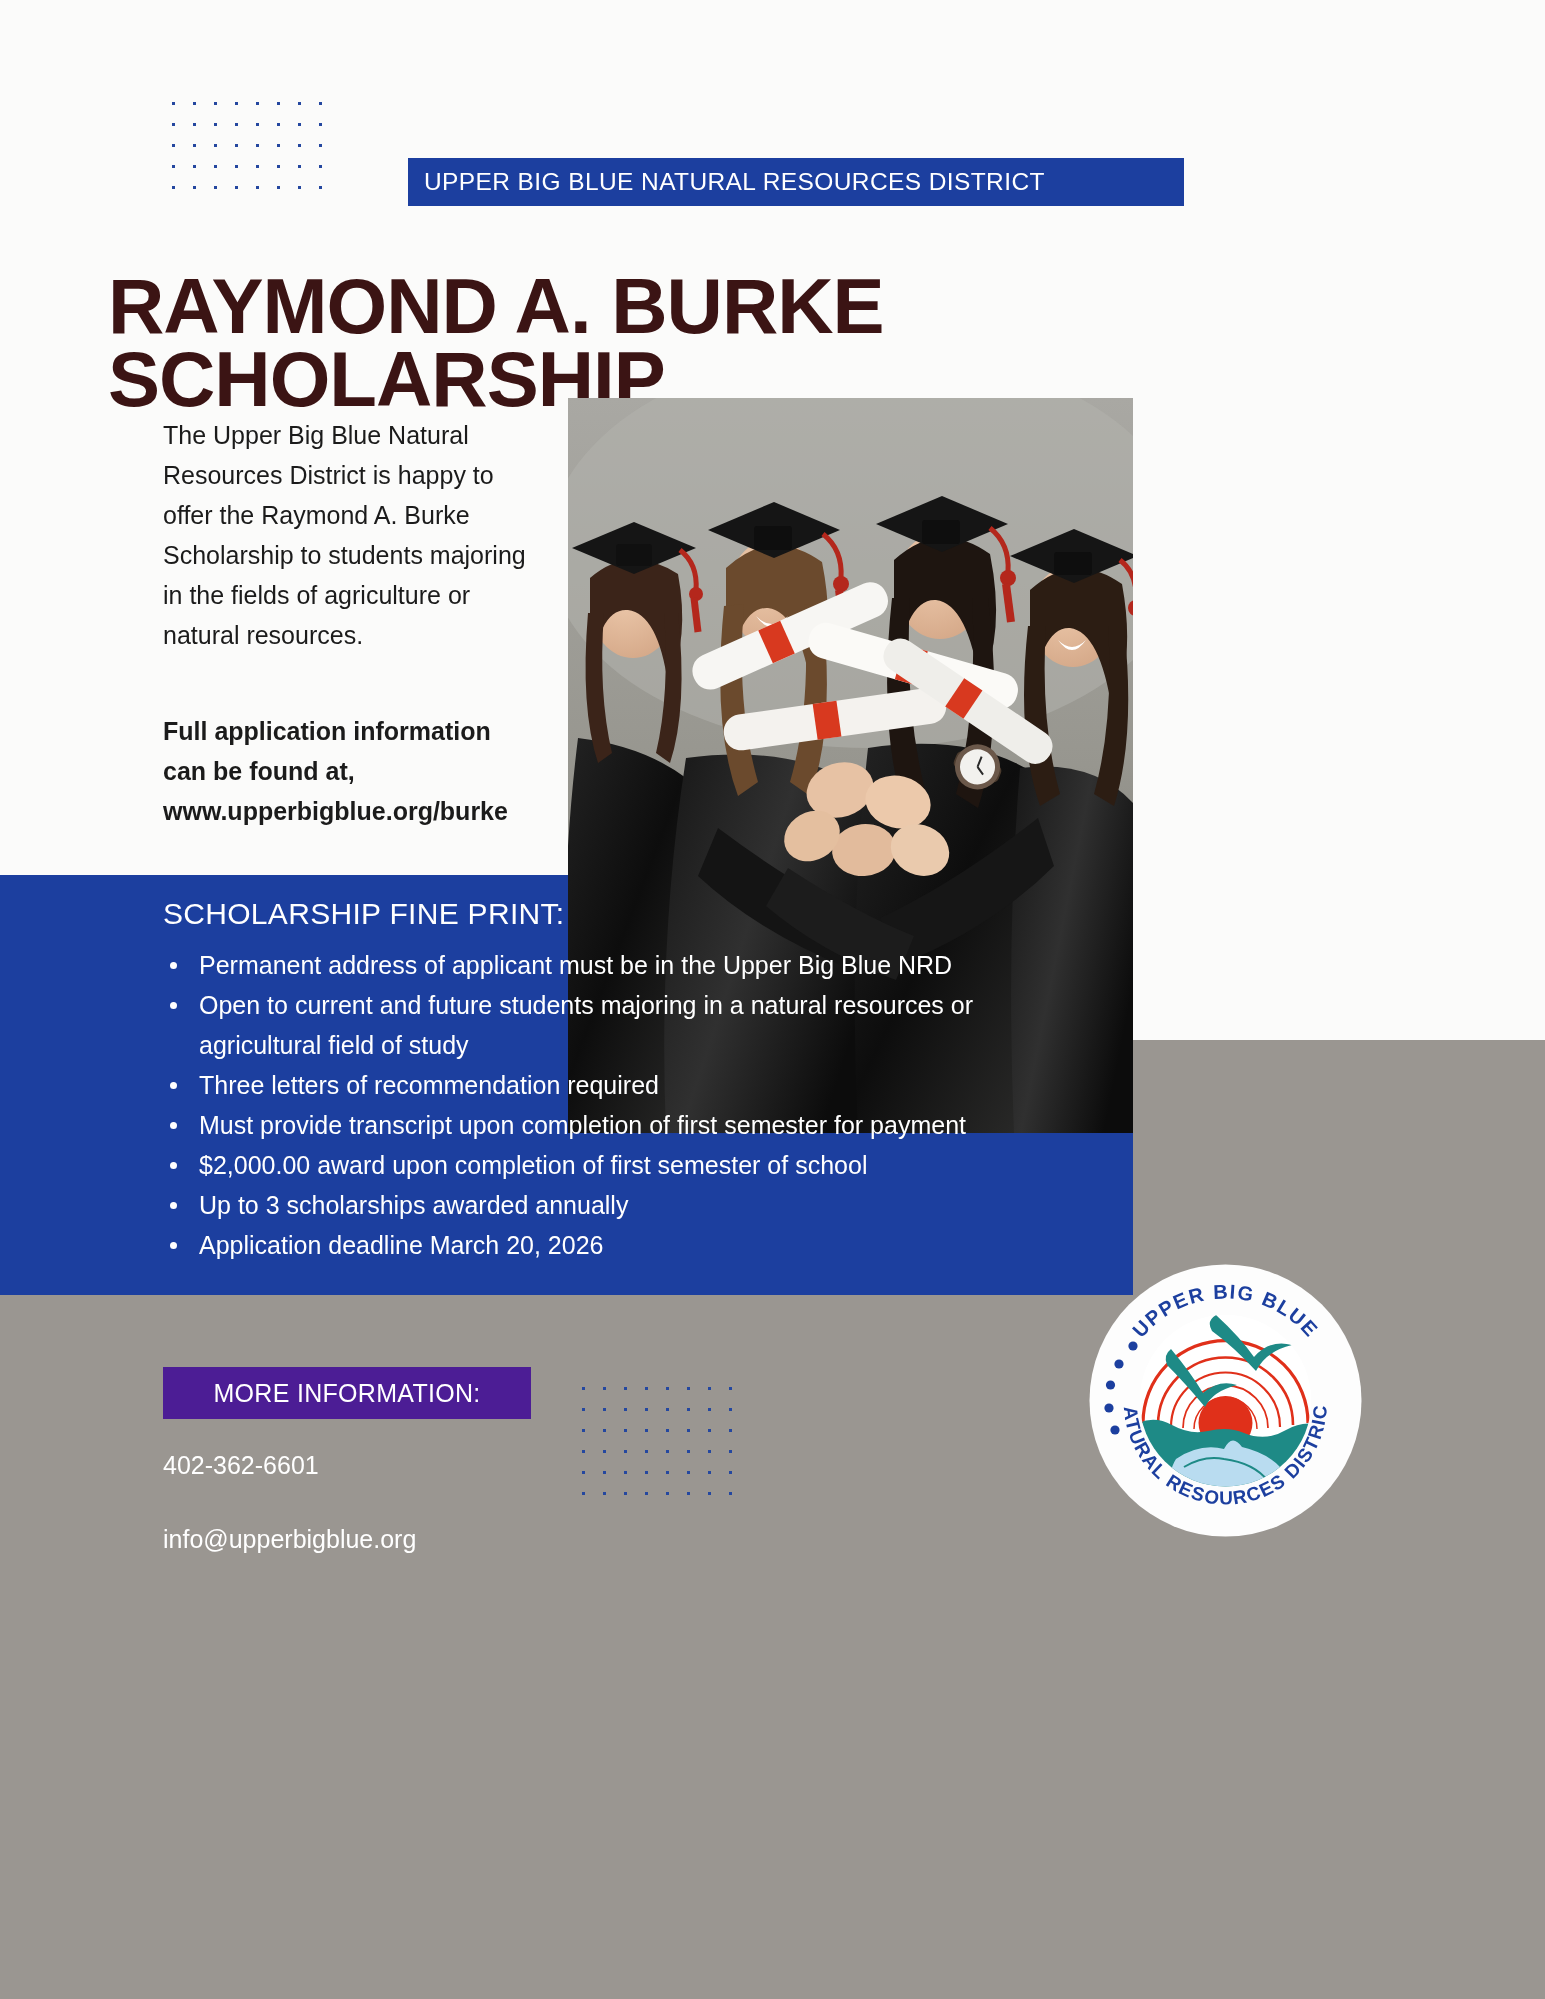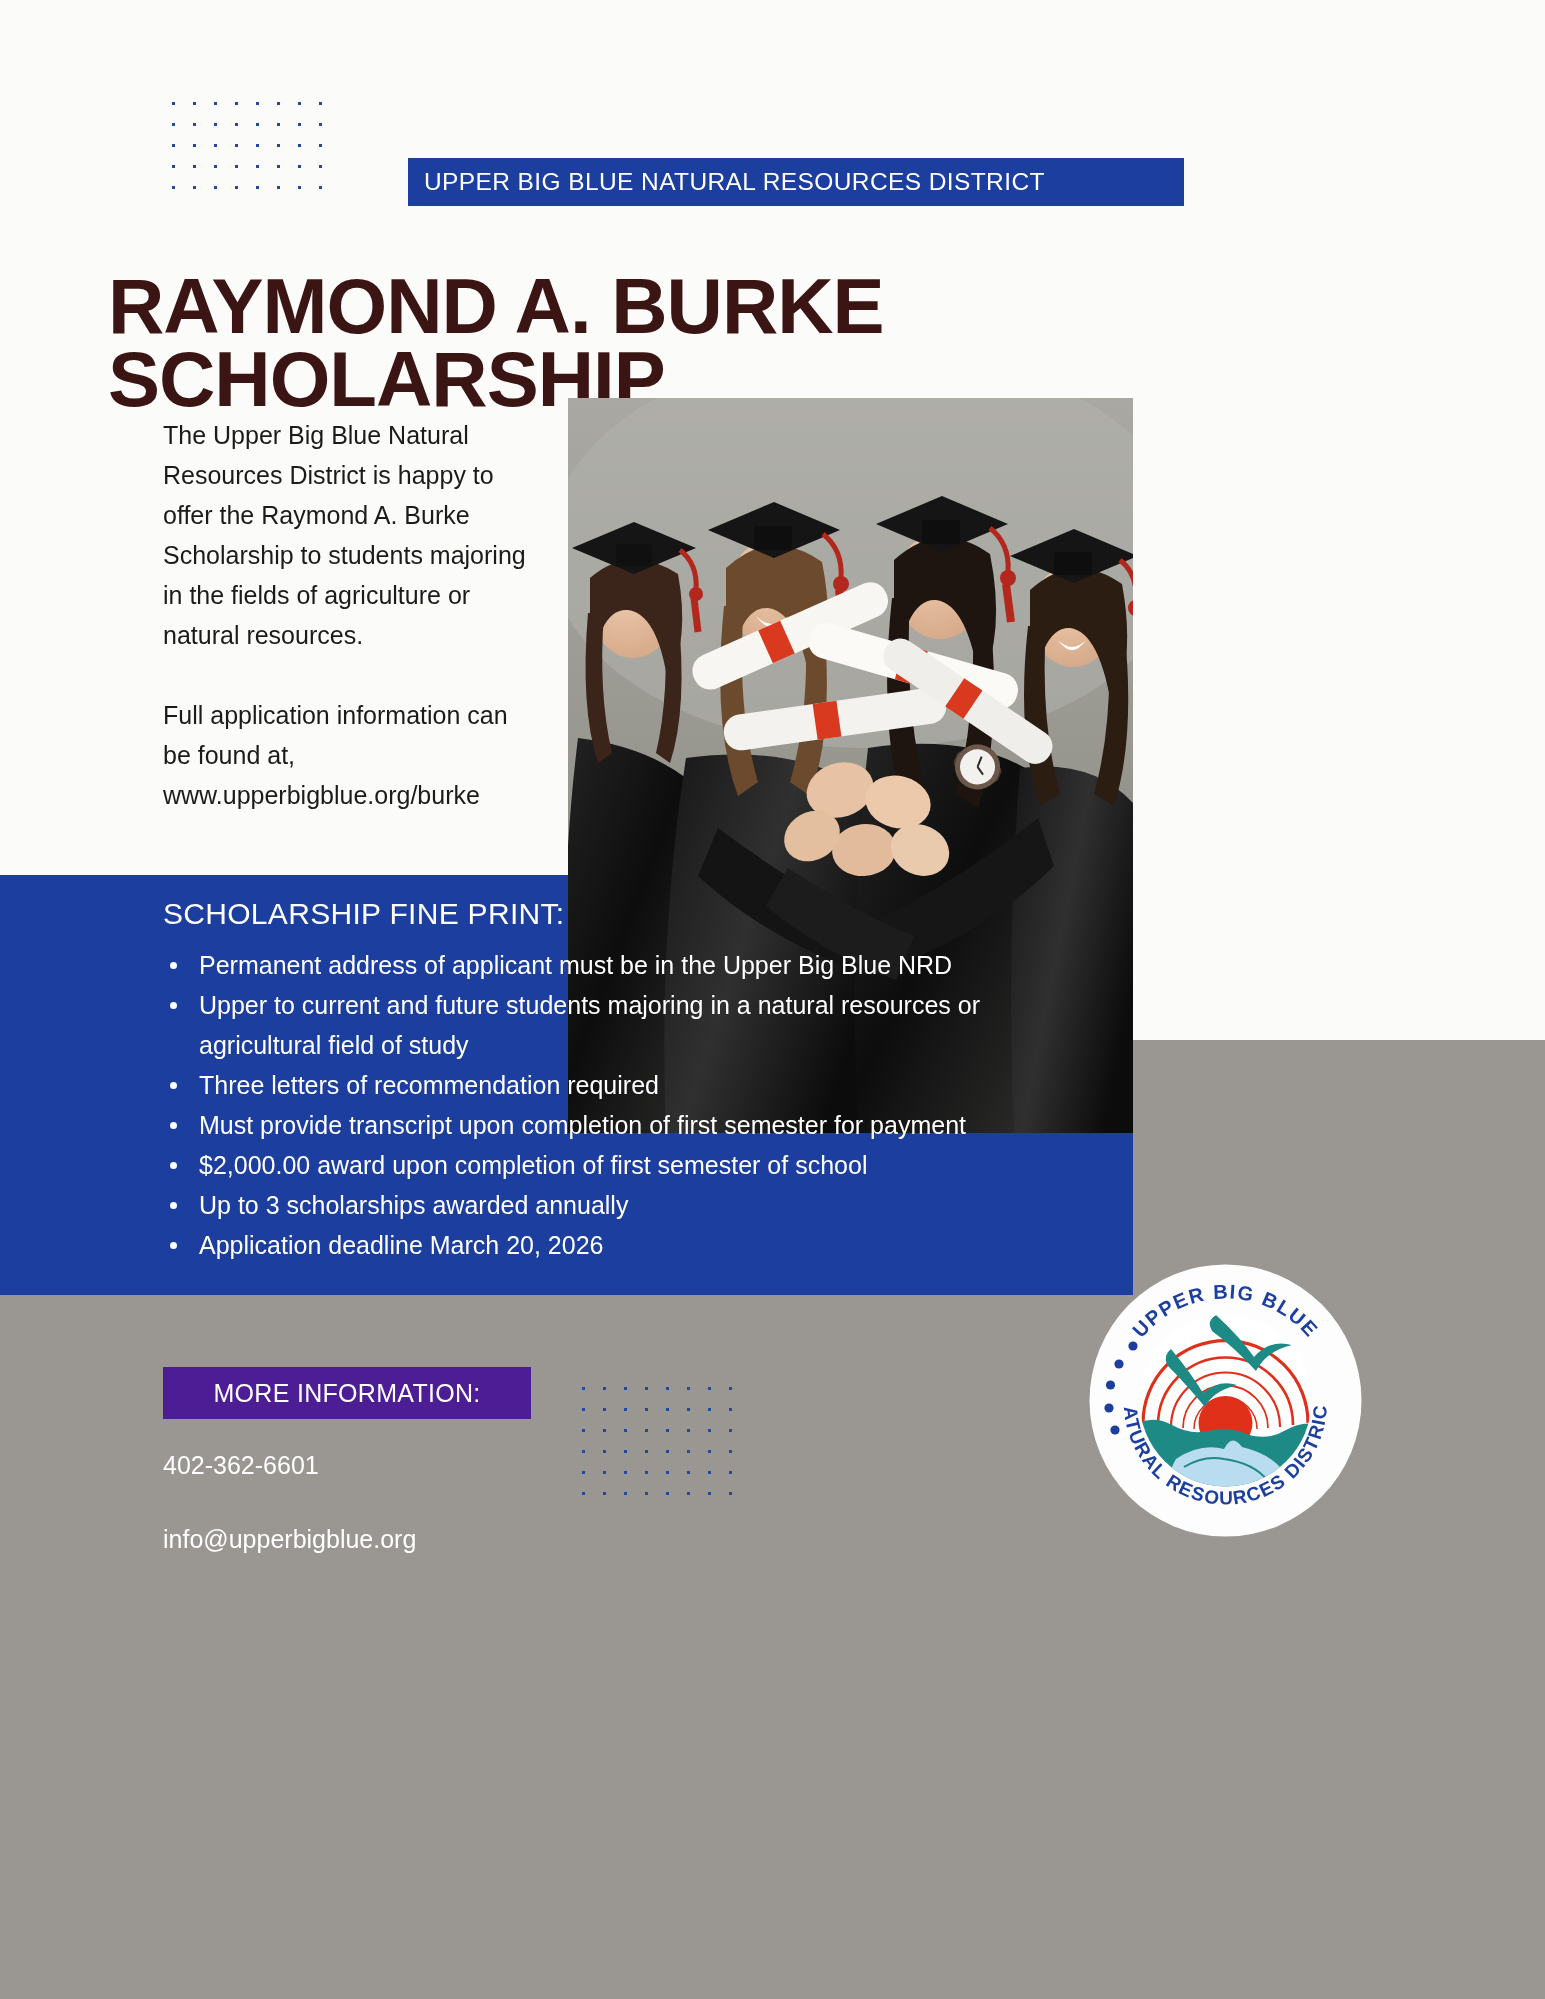--- a/index.html
+++ b/index.html
@@ -53,21 +53,21 @@
     font-family:"Liberation Sans", sans-serif;
   }
   #title .l2{display:block;}
 
   
   #intro{
     left:163px;top:415px;width:365px;
     color:#1b1b1b;font-size:25px;line-height:40px;font-weight:400;
   }
   #intro p{margin:0;}
-  #intro p + p{margin-top:40px;}
+  #intro p + p{margin-top:56px;font-weight:bold;}
 
   
   #photo{
     left:568px;top:398px;width:565px;height:735px;overflow:hidden;
     background:#8d8d8a;
   }
   #photo svg{display:block;}
 
   
   #fineprint{
@@ -248,21 +248,21 @@
     </g>
 
     <rect width="565" height="735" fill="none"></rect>
   </svg>
 </div>
 
 <section class="layer" id="fineprint">
   <h2>SCHOLARSHIP FINE PRINT:</h2>
   <ul>
     <li>Permanent address of applicant must be in the Upper Big Blue NRD</li>
-    <li>Upper to current and future students majoring in a natural resources or agricultural field of study</li>
+    <li>Open to current and future students majoring in a natural resources or agricultural field of study</li>
     <li>Three letters of recommendation required</li>
     <li>Must provide transcript upon completion of first semester for payment</li>
     <li>$2,000.00 award upon completion of first semester of school</li>
     <li>Up to 3 scholarships awarded annually</li>
     <li>Application deadline March 20, 2026</li>
   </ul>
 </section>
 
 <div class="layer" id="moreinfo-chip">
   <span class="txt">MORE INFORMATION:</span>

